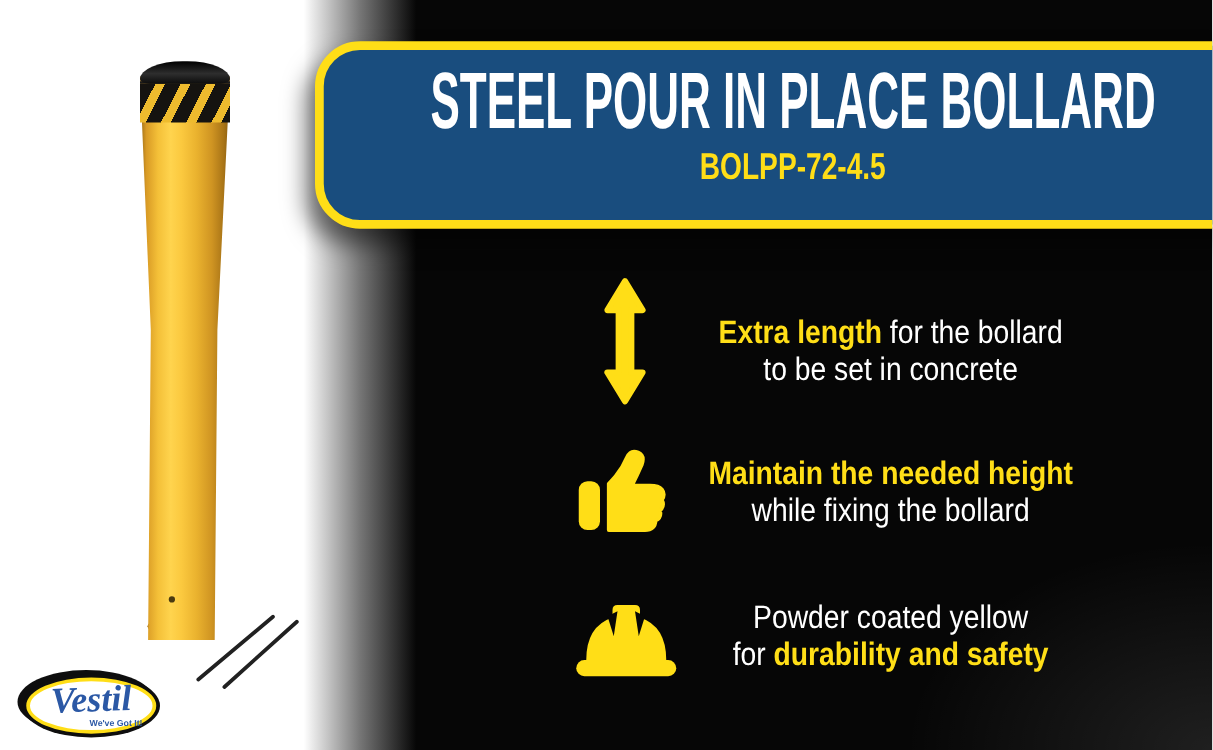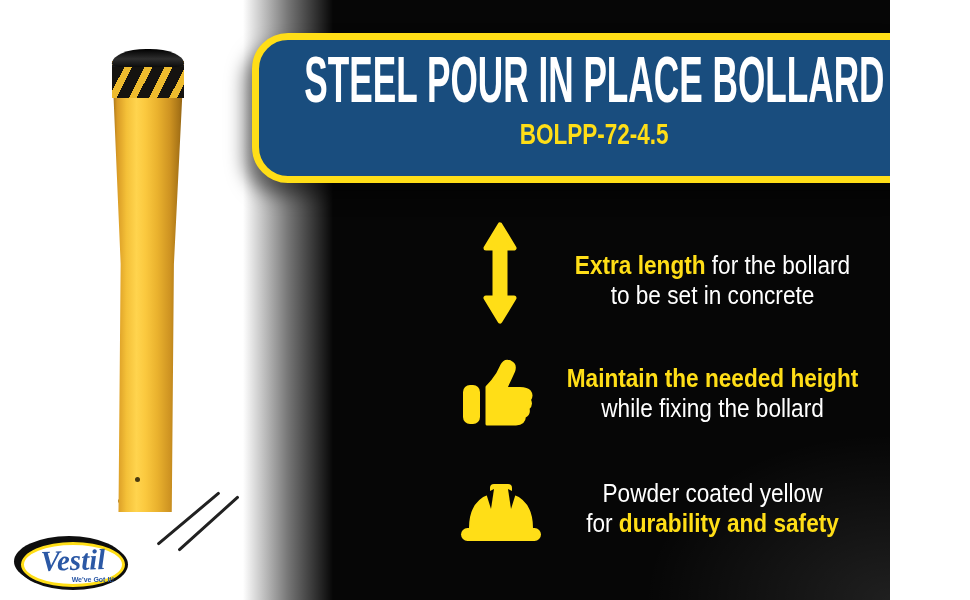--- a/index.html
+++ b/index.html
@@ -1,17 +1,17 @@
 <!DOCTYPE html>
 <html><head>
 <meta charset="utf-8">
 <style>
   html,body{margin:0;padding:0;background:#fff;}
   .page{
-    position:relative;width:890px;height:600px;overflow:hidden;
+    position:relative;width:970px;height:600px;overflow:hidden;
     background:#ffffff;font-family:"Liberation Sans",sans-serif;
   }
   
   .dark-panel{
     position:absolute;top:0;bottom:0;left:243px;right:0;
     background:linear-gradient(90deg, rgba(6,6,6,0) 0px, rgba(6,6,6,.55) 45px, #060606 90px);
   }
   .corner-glow{
     position:absolute;right:0;bottom:0;width:280px;height:190px;
     background:radial-gradient(ellipse at 100% 100%, rgba(255,255,255,.10), rgba(255,255,255,0) 62%);

